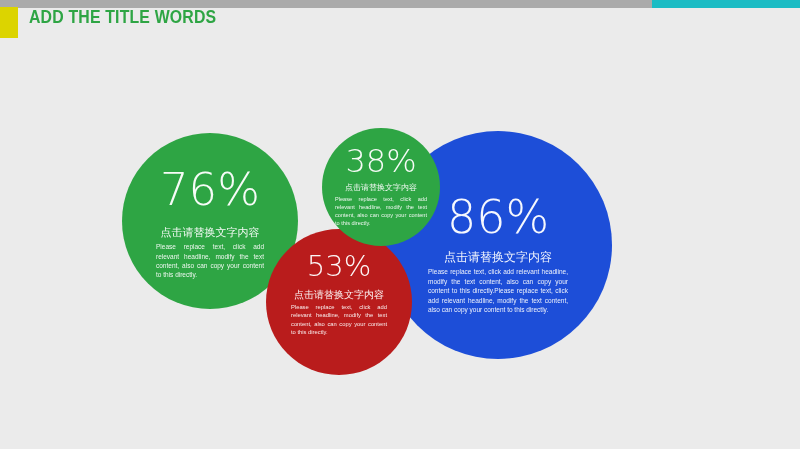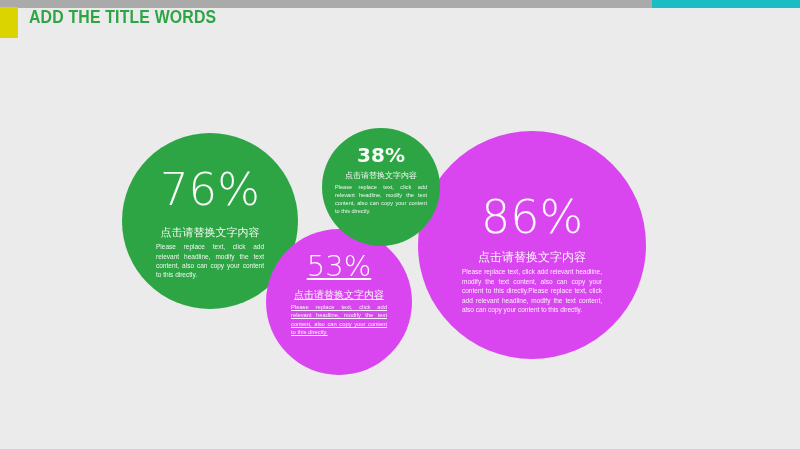--- a/index.html
+++ b/index.html
@@ -109,52 +109,51 @@
     background: #2ea544;
     z-index: 1;
     padding-top: 34px;
   }
   #bubble-76 .pct { font-size: 45px; }
   #bubble-76 .cn  { font-size: 11px; margin-top: 14px; }
   #bubble-76 .en  { font-size: 6.5px; width: 108px; margin-top: 3px; }
 
   
   #bubble-86 {
-    left: 418px; top: 131px;
+    left: 384px; top: 131px;
     width: 228px; height: 228px;
-    background: #d946ef;
+    background: #1d4ed8;
     z-index: 2;
     padding-top: 63px;
   }
   #bubble-86 .pct { font-size: 46px; }
   #bubble-86 .cn  { font-size: 12px; margin-top: 10px; }
   #bubble-86 .en  { font-size: 6.5px; width: 140px; margin-top: 3px; }
 
   
   #bubble-53 {
     left: 266px; top: 229px;
     width: 146px; height: 146px;
-    background: #d946ef;
+    background: #b91c1c;
     z-index: 3;
     padding-top: 23px;
-    text-decoration: underline;
   }
   #bubble-53 .pct { font-size: 29px; }
   #bubble-53 .cn  { font-size: 10px; margin-top: 8px; }
   #bubble-53 .en  { font-size: 5.8px; width: 96px; margin-top: 2px; }
 
   
   #bubble-38 {
     left: 322px; top: 128px;
     width: 118px; height: 118px;
     background: #2ea544;
     z-index: 4;
     padding-top: 17px;
   }
-  #bubble-38 .pct { font-size: 20px; font-weight: bold; }
+  #bubble-38 .pct { font-size: 32px; }
   #bubble-38 .cn  { font-size: 8px; margin-top: 6px; }
   #bubble-38 .en  { font-size: 5.6px; width: 92px; margin-top: 2px; }
 </style>
 </head>
 <body>
 
 <div id="top-bar">
   <div class="seg-gray"></div>
   <div class="seg-cyan"></div>
 </div>

